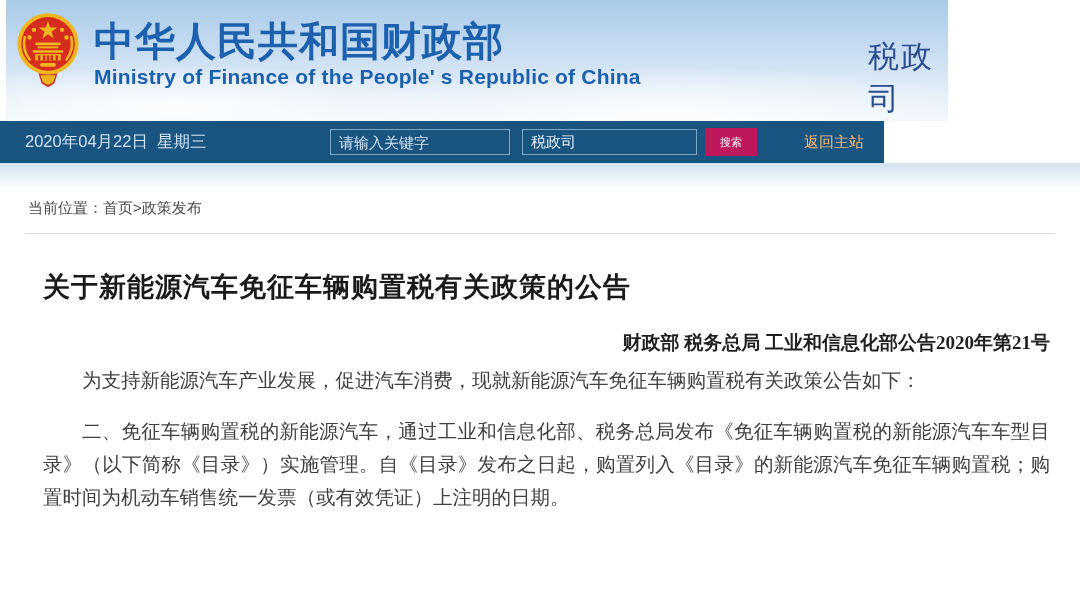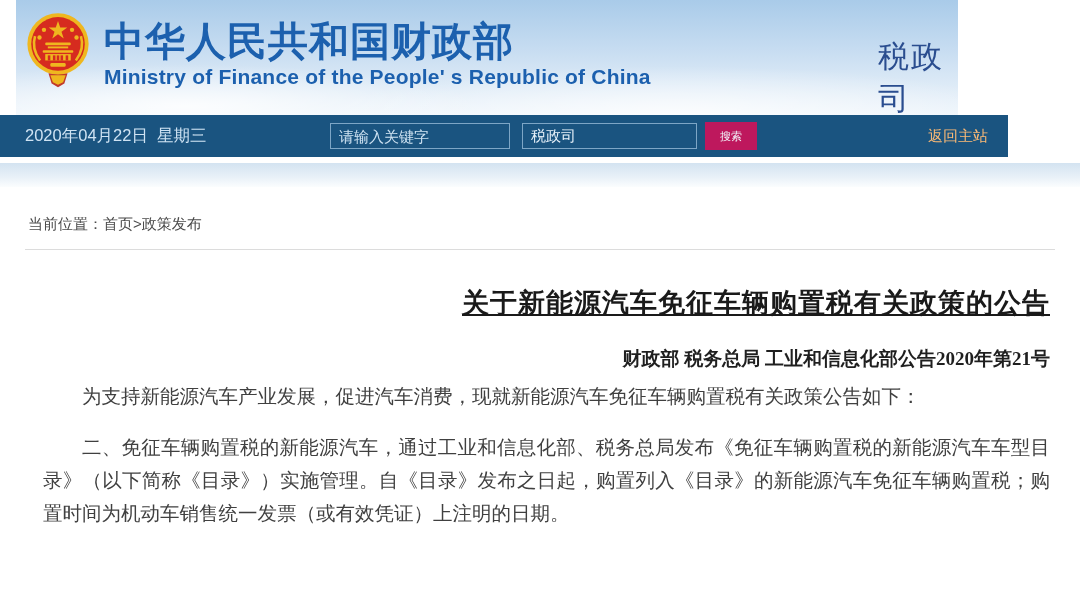--- a/index.html
+++ b/index.html
@@ -9,21 +9,21 @@
     position: relative;
     width: 1080px;
     height: 605px;
     overflow: hidden;
     background: #ffffff;
   }
 
   
   .masthead {
     position: absolute;
-    left: 16px; top: 0;
+    left: 6px; top: 0;
     width: 942px; height: 121px;
     background:
       radial-gradient(ellipse 420px 60px at 18% 88%, rgba(255,255,255,0.85), rgba(255,255,255,0) 70%),
       radial-gradient(ellipse 500px 70px at 70% 95%, rgba(255,255,255,0.8), rgba(255,255,255,0) 70%),
       linear-gradient(180deg, #a9cbe9 0%, #c6dcf1 40%, #e3eef8 78%, #f1f7fc 100%);
   }
   .brand {
     position: absolute;
     left: 10px; top: 12px;
     display: flex;
@@ -56,22 +56,22 @@
     left: 862px; top: 36px;
     font-size: 31px;
     font-weight: 500;
     color: #2a4d8f;
     letter-spacing: 2px;
   }
 
   
   .topbar {
     position: absolute;
-    left: 0; top: 115px;
-    width: 1008px; height: 42px;
+    left: 0; top: 121px;
+    width: 884px; height: 42px;
     background: #1a5480;
   }
   .topbar .date {
     position: absolute;
     left: 25px; top: 0;
     height: 42px;
     display: flex; align-items: center;
     font-size: 16.5px;
     color: #cfe3f3;
     white-space: pre;
@@ -131,44 +131,43 @@
   }
 
   
   .content {
     position: absolute;
     left: 0; top: 187px;
     width: 1080px; height: 418px;
     background: #ffffff;
   }
   .breadcrumb {
-    margin: 28px 0 0 28px;
+    margin: 12px 0 0 28px;
     font-size: 15px;
     color: #4a4a4a;
   }
   .breadcrumb a {
     color: #4a4a4a;
     text-decoration: none;
     cursor: pointer;
   }
   .divider {
     border: none;
     border-top: 1px solid #dcdcdc;
     margin: 15px 25px 0 25px;
   }
   article { padding: 0 30px 0 43px; }
   .article-title {
     margin-top: 35px;
-    text-align: right;
+    text-align: left;
     font-size: 27px;
     font-weight: 700;
     color: #1a1a1a;
     letter-spacing: 1px;
     font-family: "Liberation Sans", sans-serif;
-    text-decoration: underline;
   }
   .doc-number {
     margin-top: 25px;
     text-align: right;
     font-size: 19px;
     font-weight: 700;
     color: #1f1f1f;
     font-family: "Liberation Serif", serif;
   }
   .body-para {

